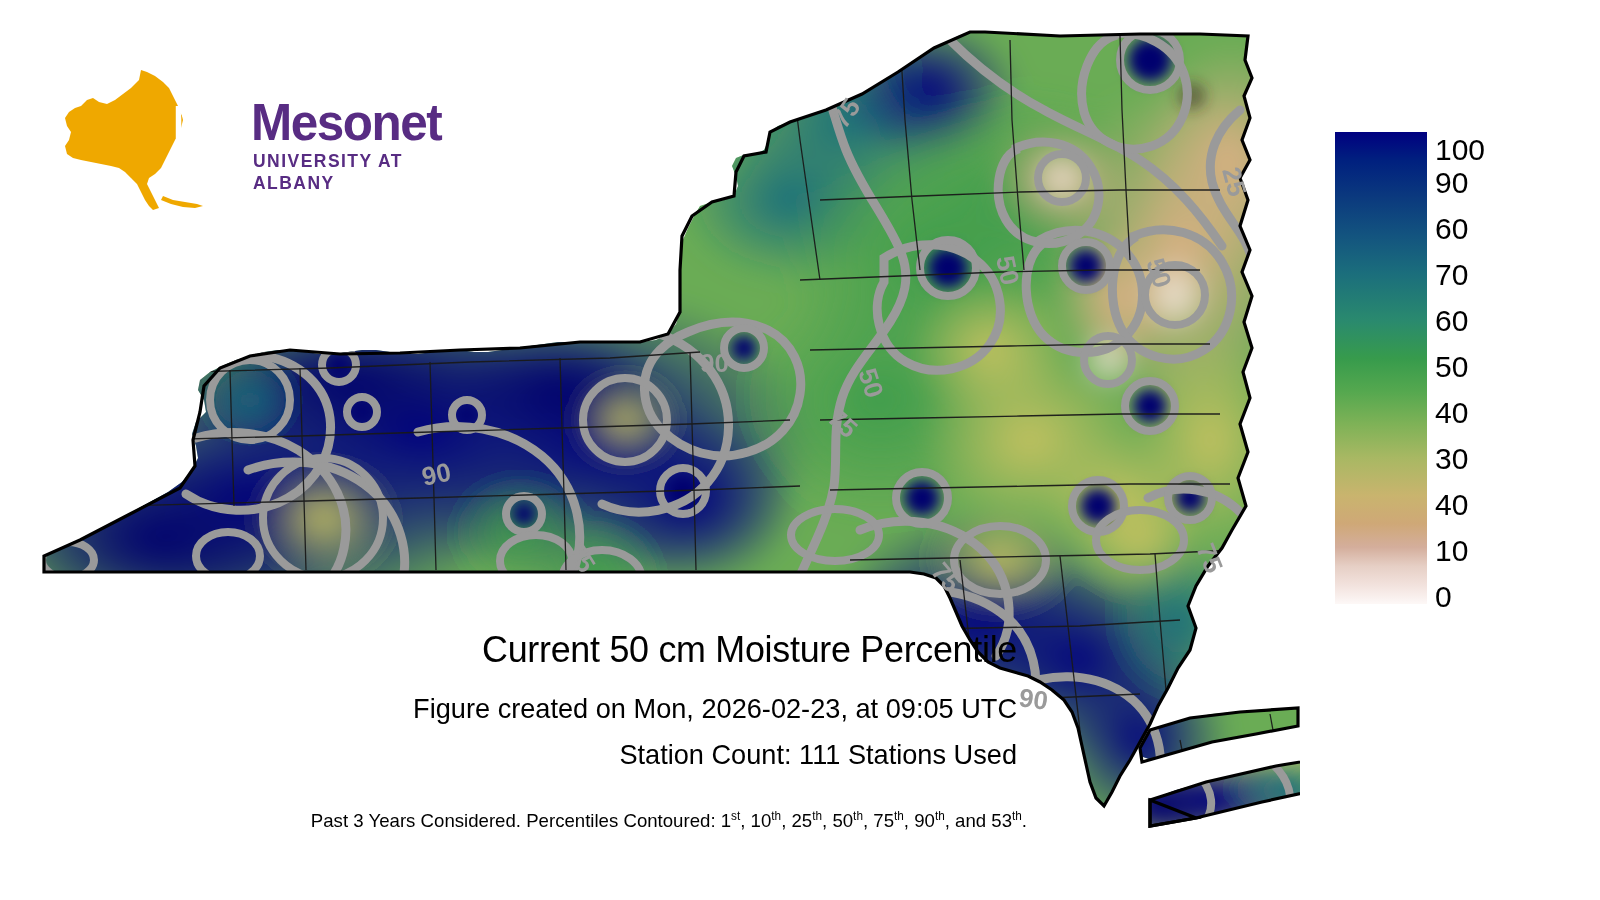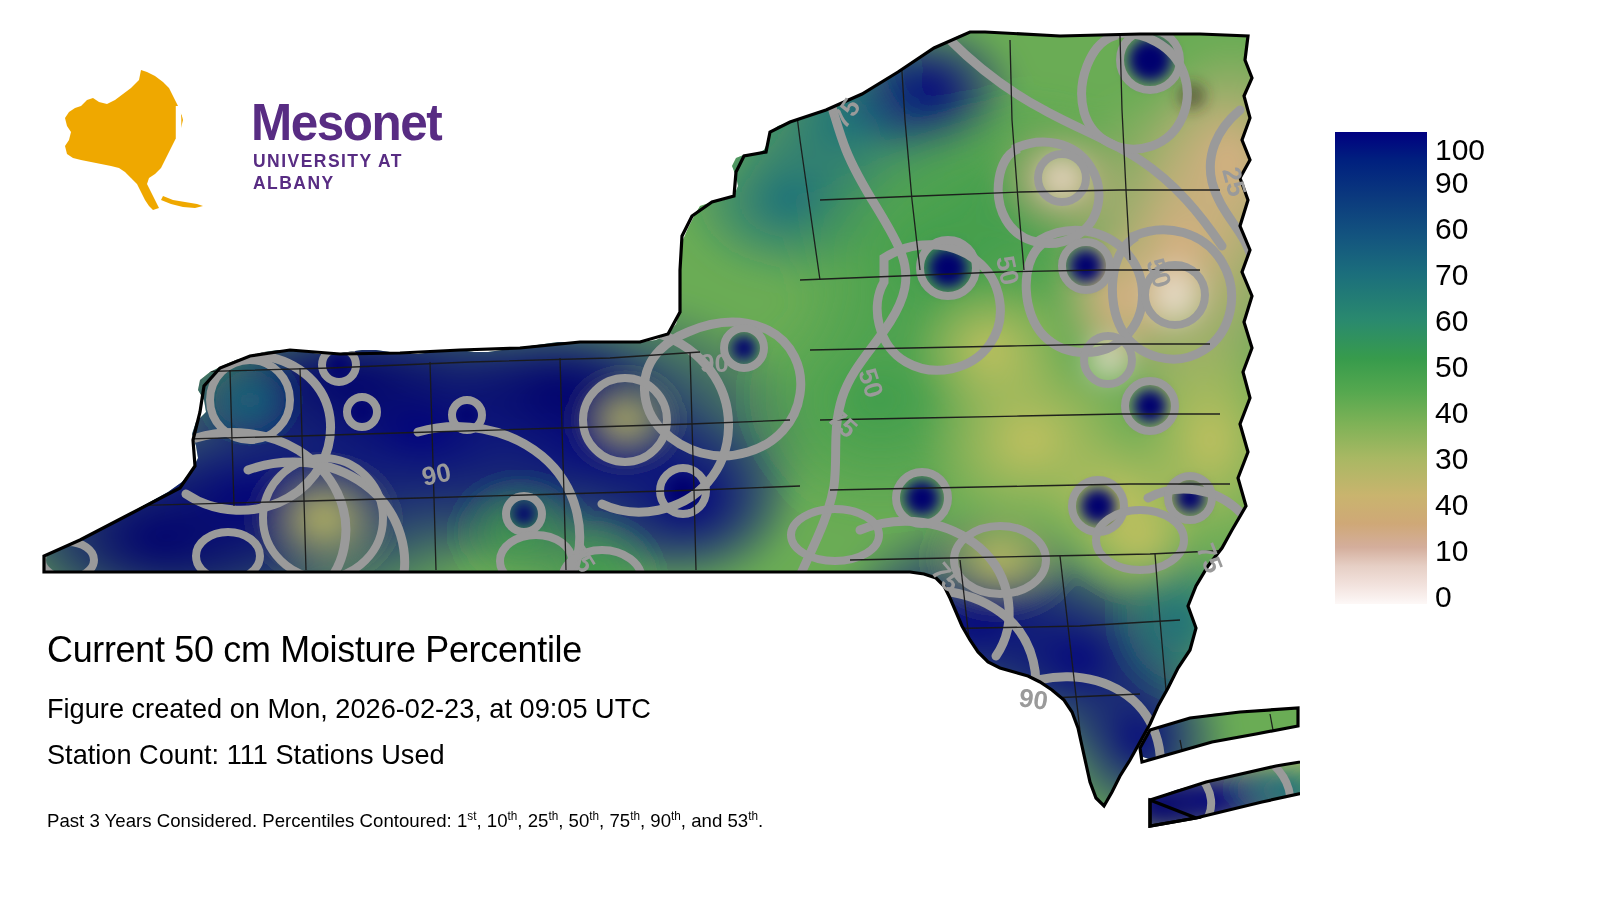--- a/index.html
+++ b/index.html
@@ -45,21 +45,21 @@
               #cfa877 83%,
               #d4ae9c 88%,
               #e6cfc5 92%,
               #f2e2dd 96%,
               #fdf8f7 100%);}
   #cb-labels{position:absolute;left:100px;top:0px;width:120px;height:492px;}
   .cb-label{position:absolute;left:0;font-size:30px;line-height:30px;color:#000;
             white-space:nowrap;}
 
   
-  #textblock{position:absolute;left:47px;top:628px;width:1000px;}
+  #textblock{position:absolute;left:47px;top:628px;width:1000px;text-align:right;}
   #fig-title{font-size:37px;line-height:44px;letter-spacing:-0.3px;
              font-family:"Liberation Sans Narrow","Liberation Sans",sans-serif;
              transform:scaleX(0.97);transform-origin:left top;}
   #fig-created{margin-top:20px;font-size:28px;line-height:34px;
                font-family:"Liberation Sans Narrow","Liberation Sans",sans-serif;
                transform:scaleX(0.97);transform-origin:left top;}
   #fig-station{margin-top:12px;font-size:28px;line-height:34px;
                font-family:"Liberation Sans Narrow","Liberation Sans",sans-serif;
                transform:scaleX(0.97);transform-origin:left top;}
   #fig-footnote{margin-top:32px;font-size:19px;line-height:24px;

